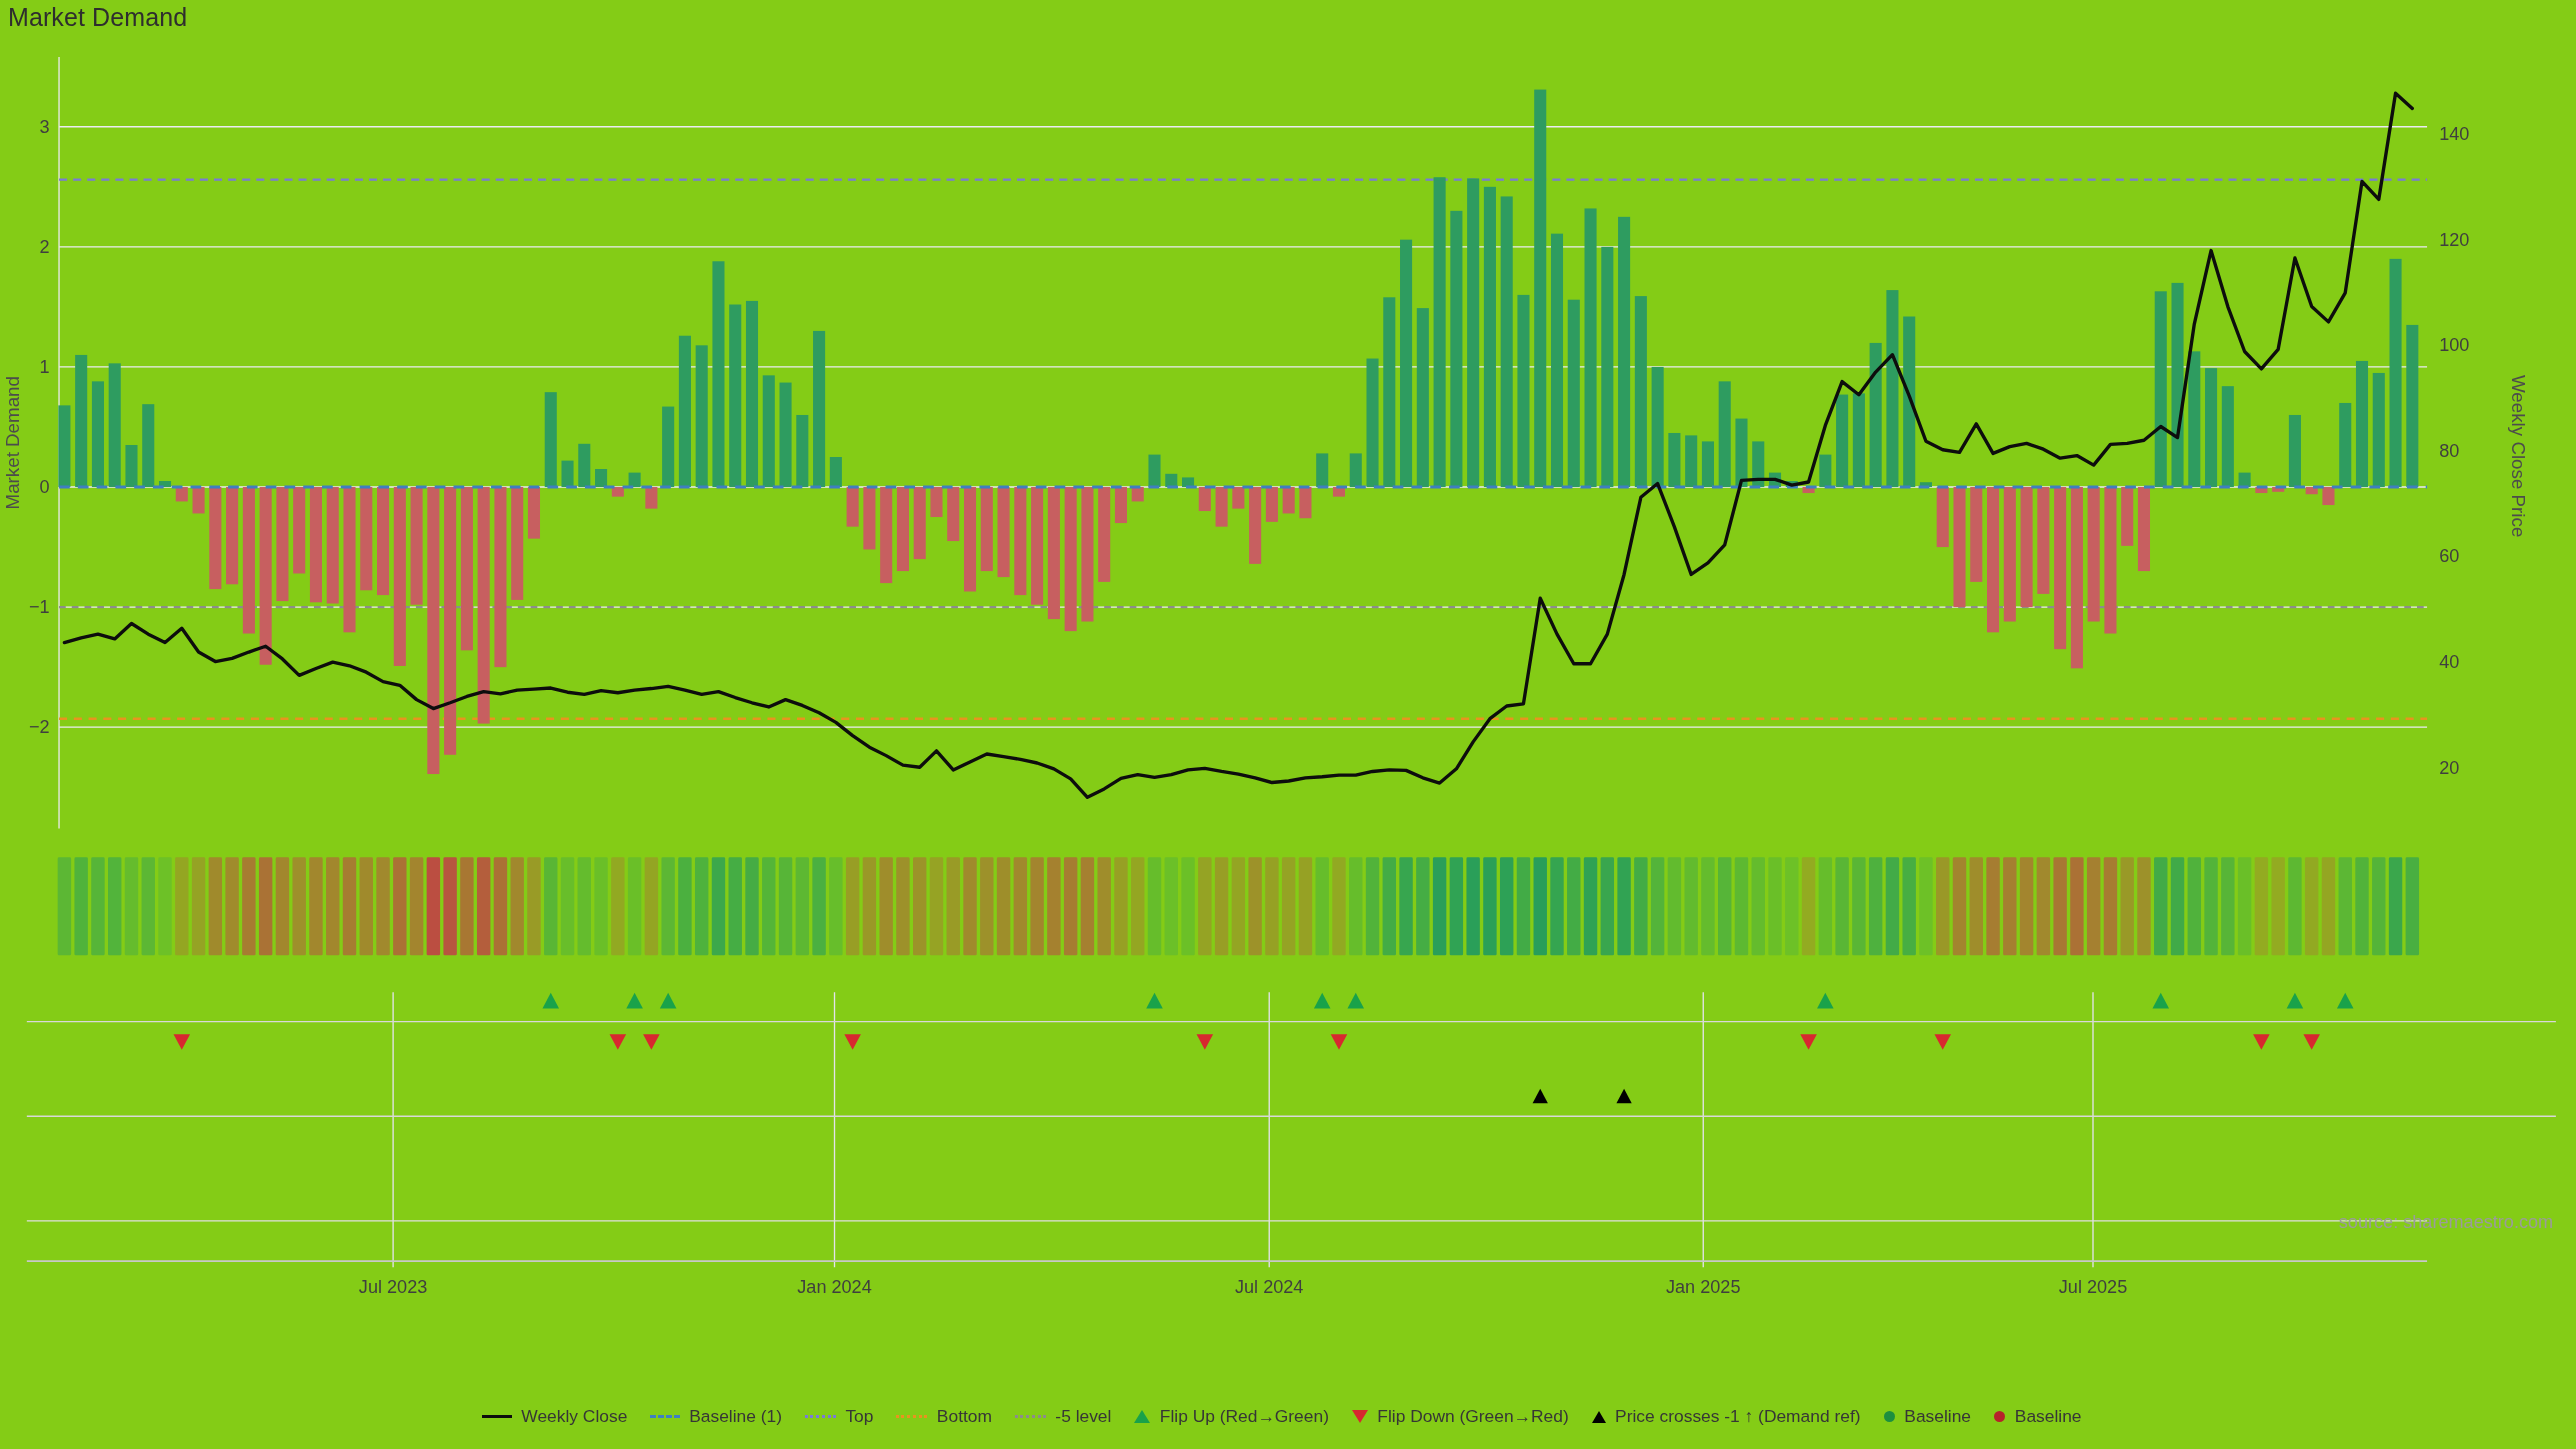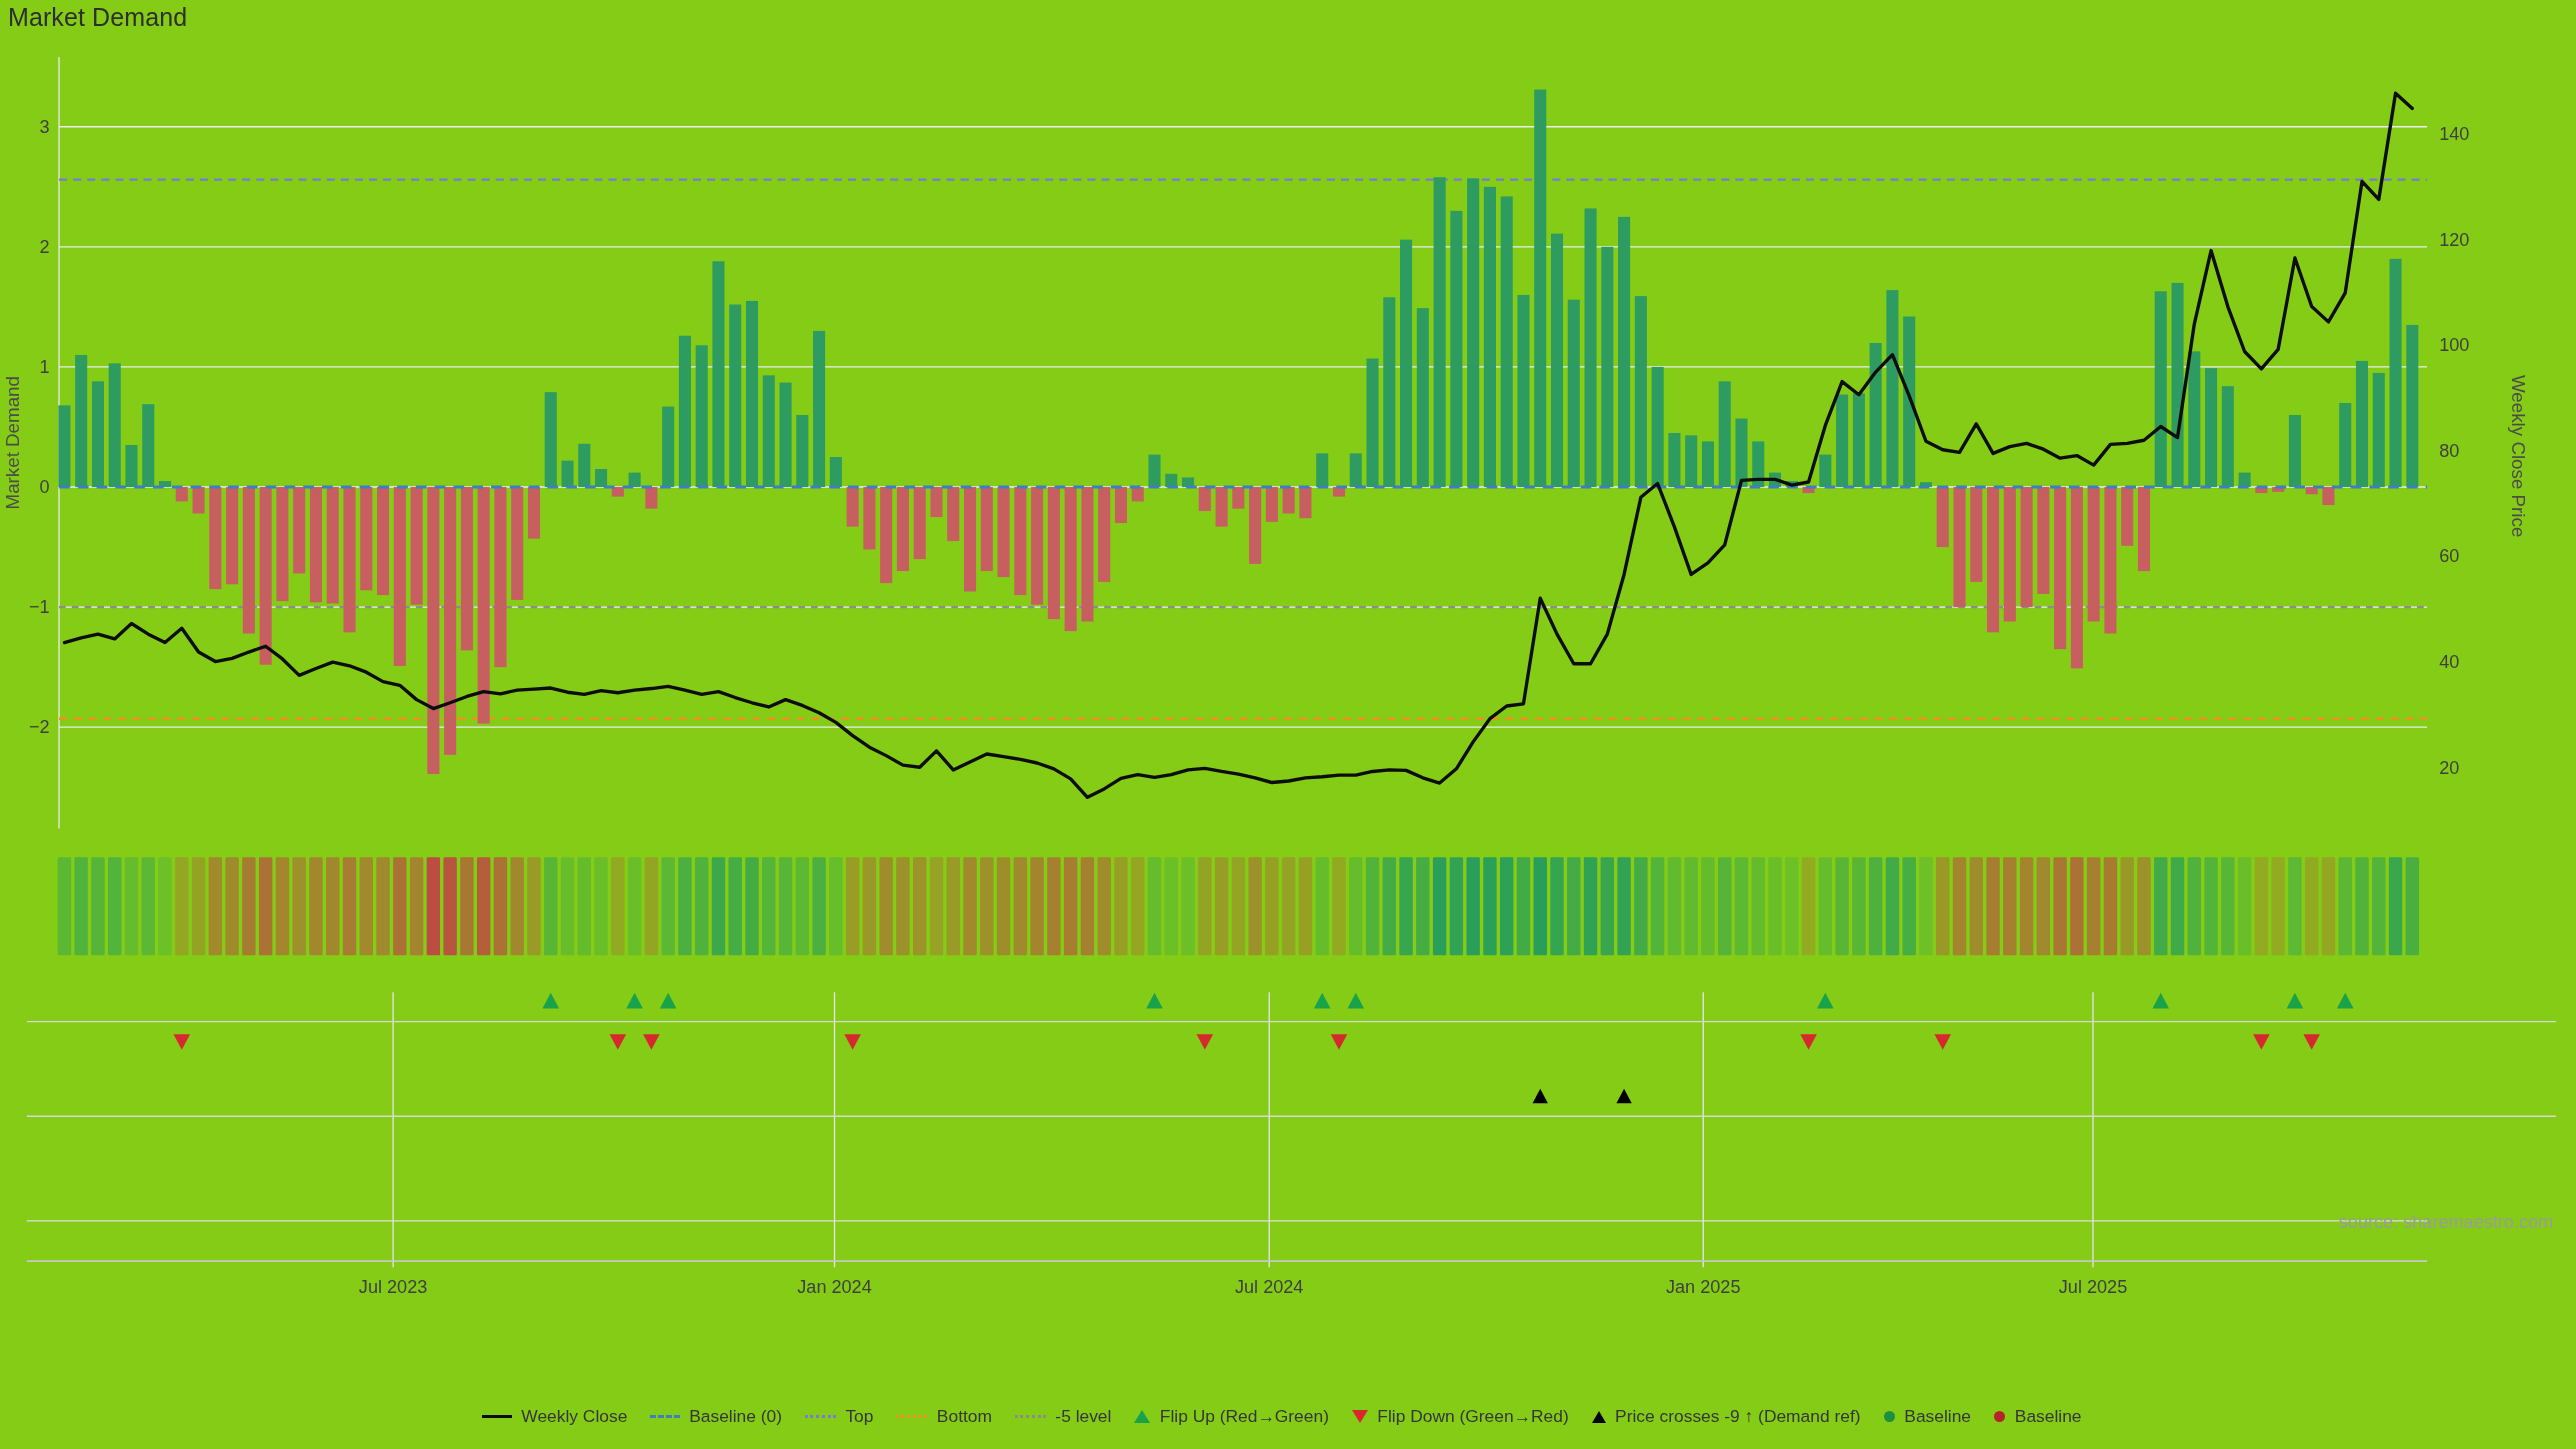--- a/index.html
+++ b/index.html
@@ -395,21 +395,21 @@
       </g>
     </svg>
 
   <div class="legend">
     <span class="lg-item">
         <span class="lg-line"></span>
         <span>Weekly Close</span>
       </span>
     <span class="lg-item">
         <span class="lg-dash"></span>
-        <span>Baseline (0)</span>
+        <span>Baseline (1)</span>
       </span>
     <span class="lg-item">
         <span class="lg-dot-purple"></span>
         <span>Top</span>
       </span>
     <span class="lg-item">
         <span class="lg-dot-orange"></span>
         <span>Bottom</span>
       </span>
     <span class="lg-item">
@@ -419,21 +419,21 @@
     <span class="lg-item">
         <span class="lg-tri-up"></span>
         <span>Flip Up (Red→Green)</span>
       </span>
     <span class="lg-item">
         <span class="lg-tri-down"></span>
         <span>Flip Down (Green→Red)</span>
       </span>
     <span class="lg-item">
         <span class="lg-tri-black"></span>
-        <span>Price crosses -9 ↑ (Demand ref)</span>
+        <span>Price crosses -1 ↑ (Demand ref)</span>
       </span>
     <span class="lg-item">
         <span class="lg-circ-green"></span>
         <span>Baseline</span>
       </span>
     <span class="lg-item">
         <span class="lg-circ-red"></span>
         <span>Baseline</span>
       </span>
   </div>

